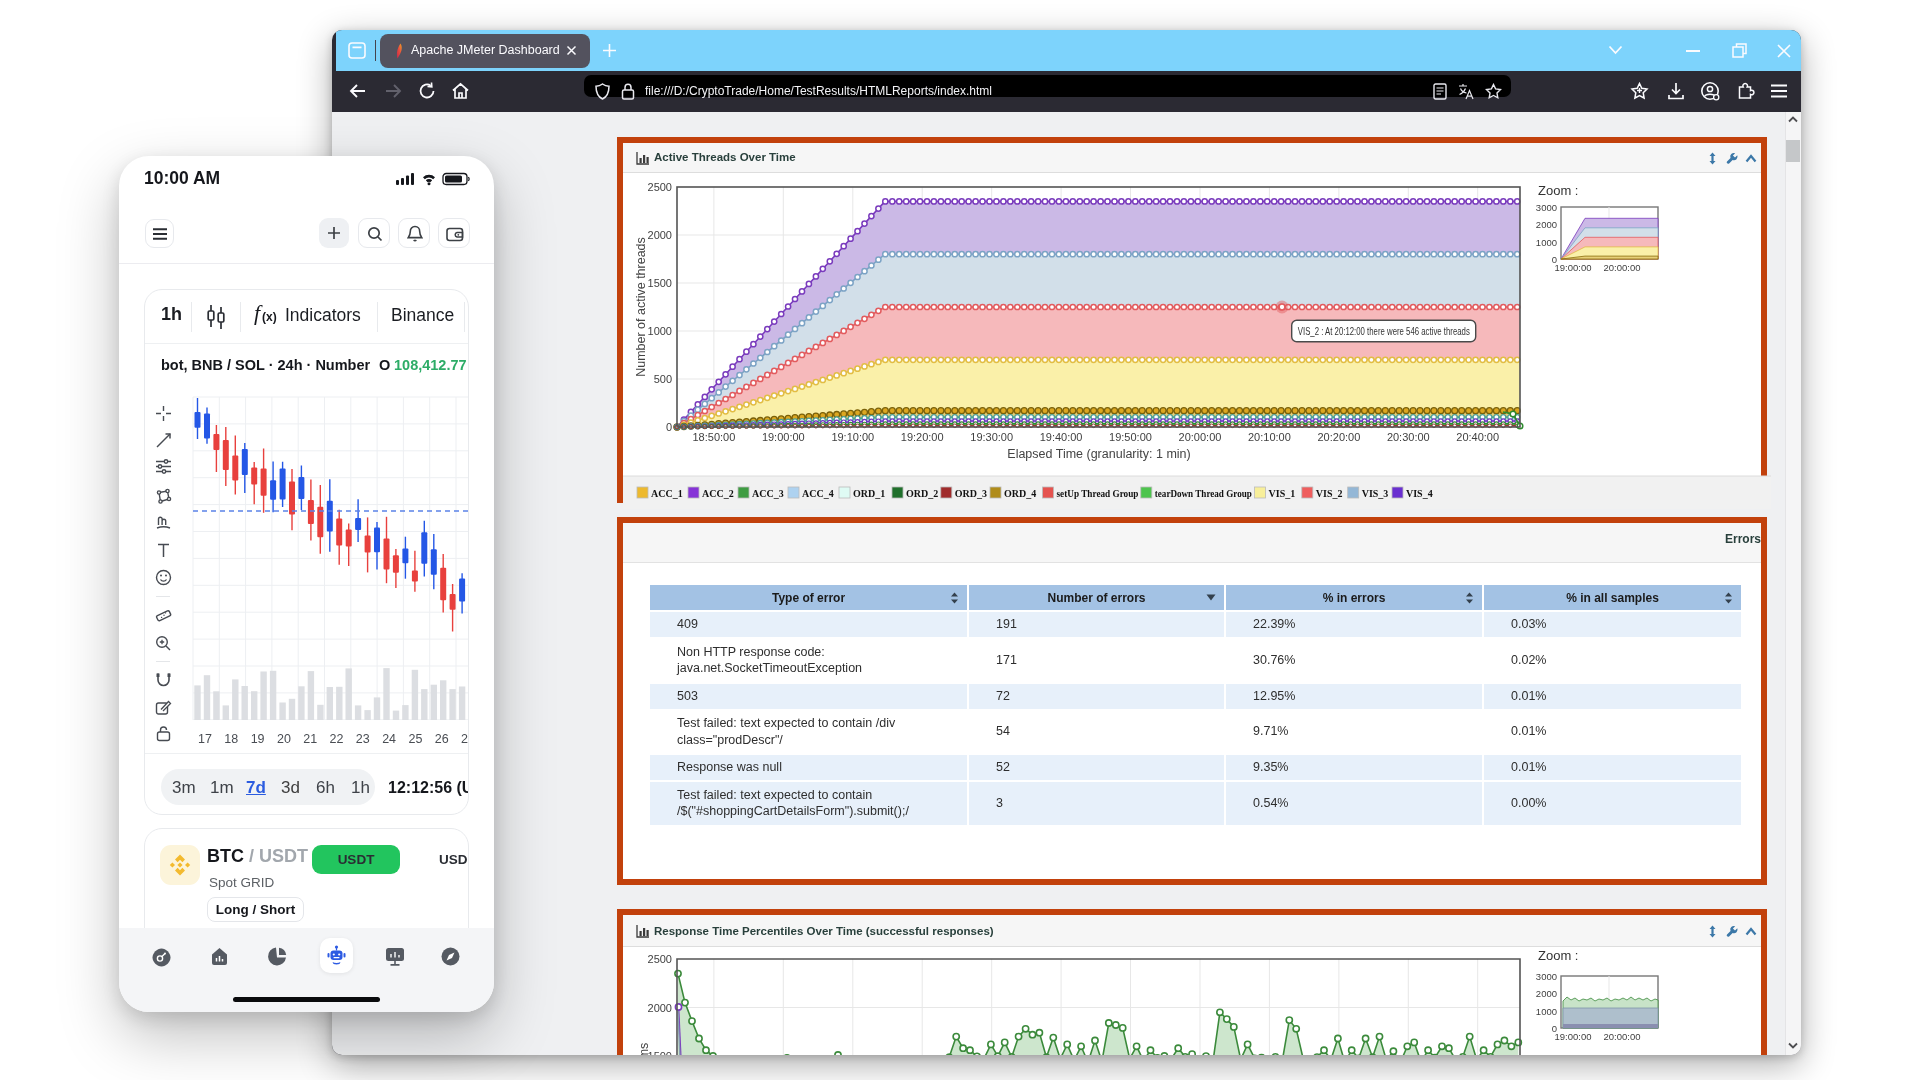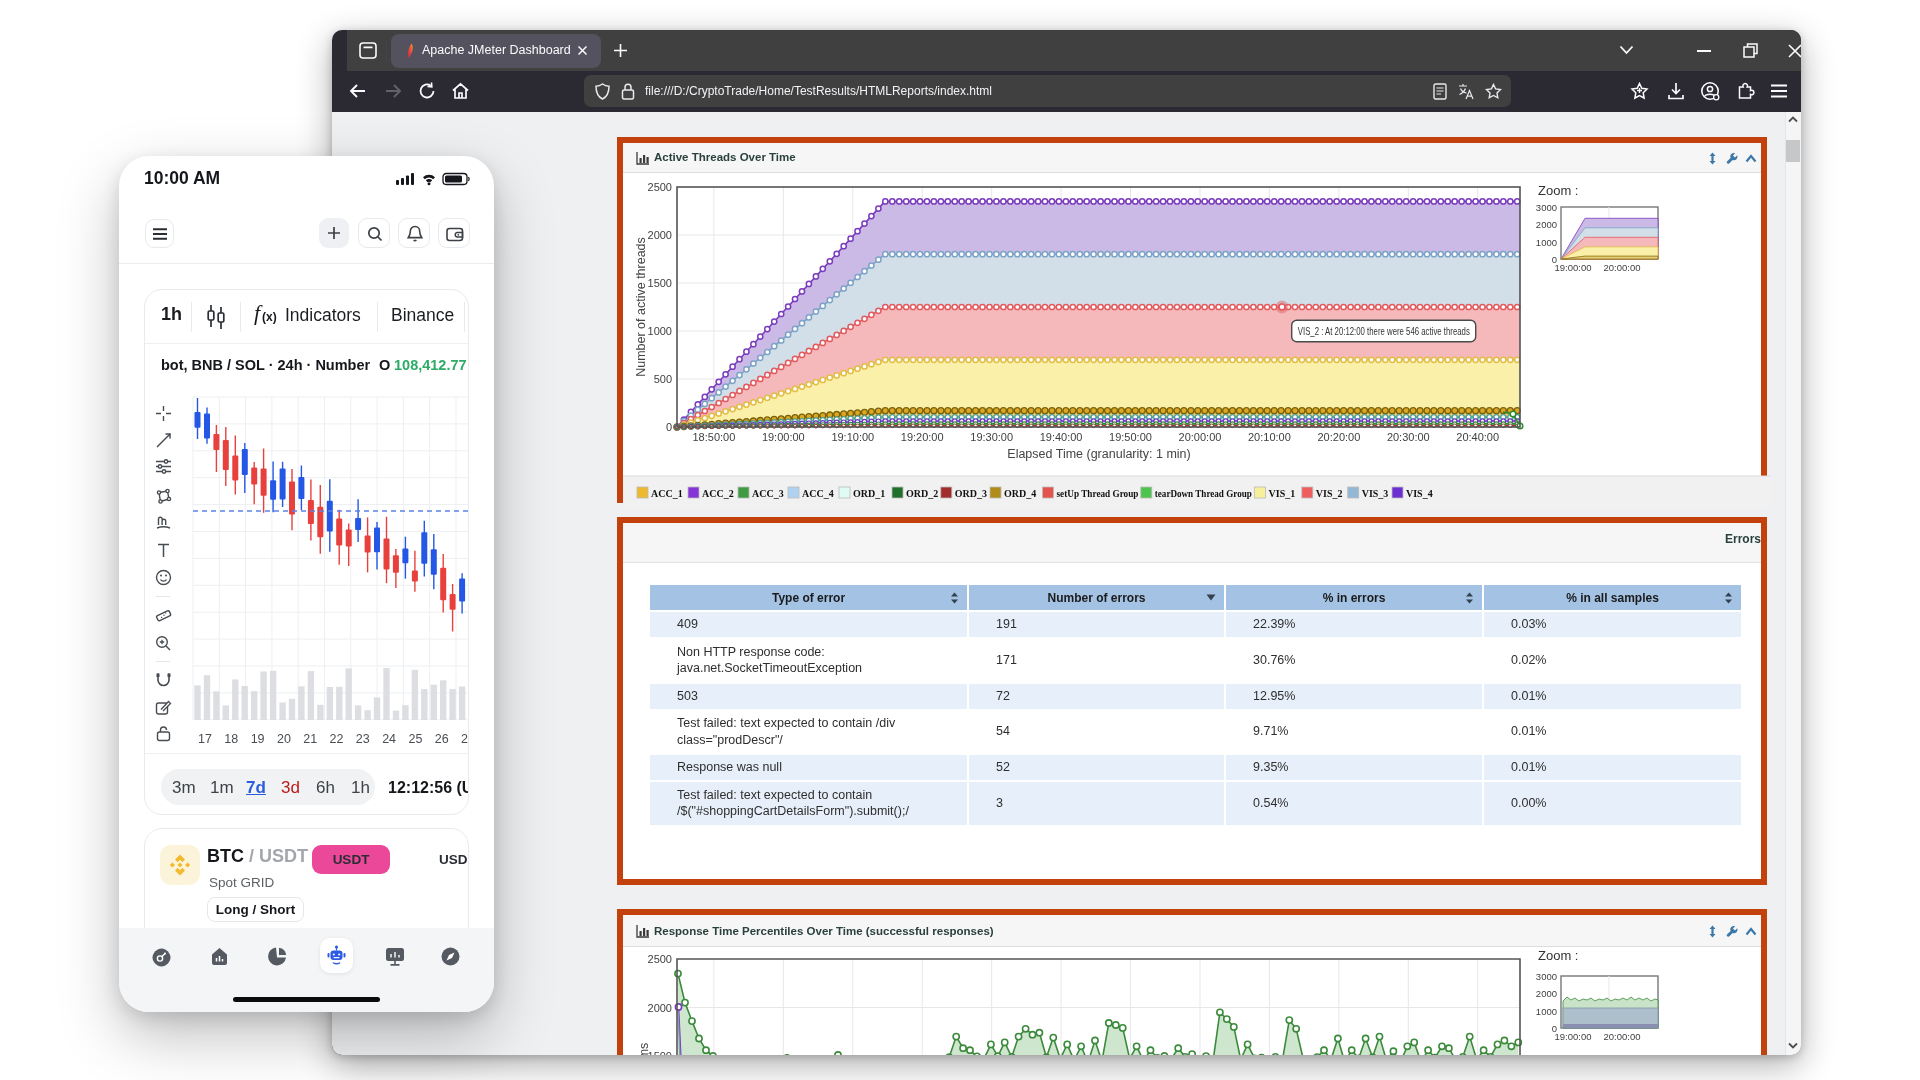--- a/index.html
+++ b/index.html
@@ -1,21 +1,21 @@
 <!DOCTYPE html>
 <html><head><meta charset="utf-8"><style>
 *{margin:0;padding:0;box-sizing:border-box}
 body{width:1920px;height:1080px;background:#fff;font-family:"Liberation Sans",sans-serif;overflow:hidden;position:relative}
 .abs{position:absolute}
 
 #browser{position:absolute;left:332px;top:30px;width:1469px;height:1025px;border-radius:10px;background:#2b2a33;box-shadow:0 10px 34px rgba(0,0,0,.32),0 2px 8px rgba(0,0,0,.18);overflow:hidden}
-#tabbar{position:absolute;left:15px;top:0;width:100%;height:41px;background:#404040}
+#tabbar{position:absolute;left:4px;top:0;width:100%;height:41px;background:#7dd3fc}
 #tab{position:absolute;left:44px;top:4px;width:210px;height:34px;background:#53525e;border-radius:8px;color:#fbfbfe;font-size:12.5px}
 #toolbar{position:absolute;left:0;top:41px;width:100%;height:41px;background:#2b2a33}
-#urlbar{position:absolute;left:252px;top:4px;width:927px;height:32px;background:#404040;border-radius:7px;color:#f2f2f6;font-size:12px}
+#urlbar{position:absolute;left:252px;top:4px;width:927px;height:22px;background:#000000;border-radius:7px;color:#f2f2f6;font-size:12px}
 #content{position:absolute;left:0;top:82px;width:1469px;height:943px;background:#eff0f2;overflow:hidden}
 .panel{position:absolute;background:#fff;border:6px solid #c2410c}
 .phead{position:absolute;left:0;top:0;width:100%;background:#f6f6f6;border-bottom:1px solid #ddd;color:#29403c;font-weight:bold;font-size:11.5px}
 .hicons{position:absolute;top:8px;color:#3c78a8}
 
 table.err{border-collapse:collapse;table-layout:fixed;width:1092px;font-size:12.5px;color:#2e2e2e}
 table.err th{background:#a3c2e4;font-size:12px;font-weight:bold;color:#1b1b1b;text-align:center;padding:0;position:relative;border-right:2px solid #fff}
 table.err td{padding:4px 27px;vertical-align:middle;border-right:2px solid #fff;border-top:2px solid #fff;line-height:1.35}
 table.err tr.z td{background:#e7f0fa}
 
@@ -1924,41 +1924,41 @@
     <svg class="abs" style="left:10px;top:435px" width="17" height="17" viewBox="0 0 17 17">
           <rect x="2.5" y="7" width="12" height="8.5" rx="2" fill="none" stroke="#474b52" stroke-width="1.4"></rect>
           <path d="M5.5 7 V5 A3 3 0 0 1 11.5 5" fill="none" stroke="#474b52" stroke-width="1.4"></path>
         </svg>
     </g>
     <div class="abs" style="left:0;top:463px;width:325px;height:1px;background:#eef0f2"></div>
     <div class="abs" style="left:16px;top:479px;width:214px;height:36px;background:#f0f2f4;border-radius:18px"></div>
     <div class="abs" style="left:27px;top:488px;font-size:17px;color:#3e4248">3m</div>
     <div class="abs" style="left:65px;top:488px;font-size:17px;color:#3e4248">1m</div>
     <div class="abs" style="left:101px;top:488px;font-size:17px;color:#2b5ce0;font-weight:600;text-decoration:underline">7d</div>
-    <div class="abs" style="left:136px;top:488px;font-size:17px;color:#b91c1c">3d</div>
+    <div class="abs" style="left:136px;top:488px;font-size:17px;color:#404040">3d</div>
     <div class="abs" style="left:171px;top:488px;font-size:17px;color:#3e4248">6h</div>
     <div class="abs" style="left:206px;top:488px;font-size:17px;color:#3e4248">1h</div>
     <div class="abs" style="left:243px;top:489px;font-size:16px;font-weight:600;color:#15171c;white-space:nowrap">12:12:56 (U</div>
   </div>
 
   <div id="pcard2">
     <div class="abs" style="left:15px;top:16px;width:40px;height:40px;background:#fcf4da;border-radius:11px">
       <svg class="abs" style="left:8px;top:8px" width="24" height="24" viewBox="0 0 24 24">
           <g fill="#f3ba2f">
             <path d="M12 1.6 L17 6.6 L14.4 9.2 L12 6.8 L9.6 9.2 L7 6.6 Z"></path>
             <path d="M4.4 9.4 L7 12 L4.4 14.6 L1.8 12 Z"></path>
             <path d="M12 9.4 L14.6 12 L12 14.6 L9.4 12 Z"></path>
             <path d="M19.6 9.4 L22.2 12 L19.6 14.6 L17 12 Z"></path>
             <path d="M12 22.4 L7 17.4 L9.6 14.8 L12 17.2 L14.4 14.8 L17 17.4 Z"></path>
           </g>
         </svg>
     </div>
     <div class="abs" style="left:62px;top:17px;font-size:18px;font-weight:700;color:#15171c">BTC <span style="color:#a2a7ad;font-weight:600">/ USDT</span></div>
     <div class="abs" style="left:64px;top:46px;font-size:13.5px;color:#5d6166">Spot GRID</div>
-    <div class="abs" style="left:167px;top:16px;width:78px;height:29px;background:#ec4899;border-radius:9px;text-align:center;line-height:29px;font-size:13.5px;font-weight:600;color:#2a2d33">USDT</div>
+    <div class="abs" style="left:167px;top:16px;width:88px;height:29px;background:#22c55e;border-radius:9px;text-align:center;line-height:29px;font-size:13.5px;font-weight:600;color:#2a2d33">USDT</div>
     <div class="abs" style="left:294px;top:23px;font-size:13.5px;font-weight:600;color:#2a2d33">USD</div>
     <div class="abs" style="left:62px;top:68px;width:97px;height:25px;border:1.5px solid #e4e6ea;border-radius:8px;text-align:center;line-height:23px;font-size:13.5px;font-weight:600;color:#15171c">Long / Short</div>
   </div>
 
   <div id="pnav">
     <svg class="abs" style="left:33px;top:20px" width="19" height="19" viewBox="0 0 19 19">
         <path d="M9.5 0.5 C14 0.5 18.5 5 18.5 9.5 C18.5 14 14 18.5 9.5 18.5 C5 18.5 0.5 14 0.5 9.5 C0.5 5 5 0.5 9.5 0.5 Z" fill="#555a62"></path>
         <circle cx="8" cy="10.5" r="2.6" fill="none" stroke="#fff" stroke-width="1.4"></circle>
         <line x1="10" y1="8.5" x2="13" y2="5.5" stroke="#fff" stroke-width="1.4"></line>
         <circle cx="13" cy="5.5" r="1" fill="#fff"></circle>

